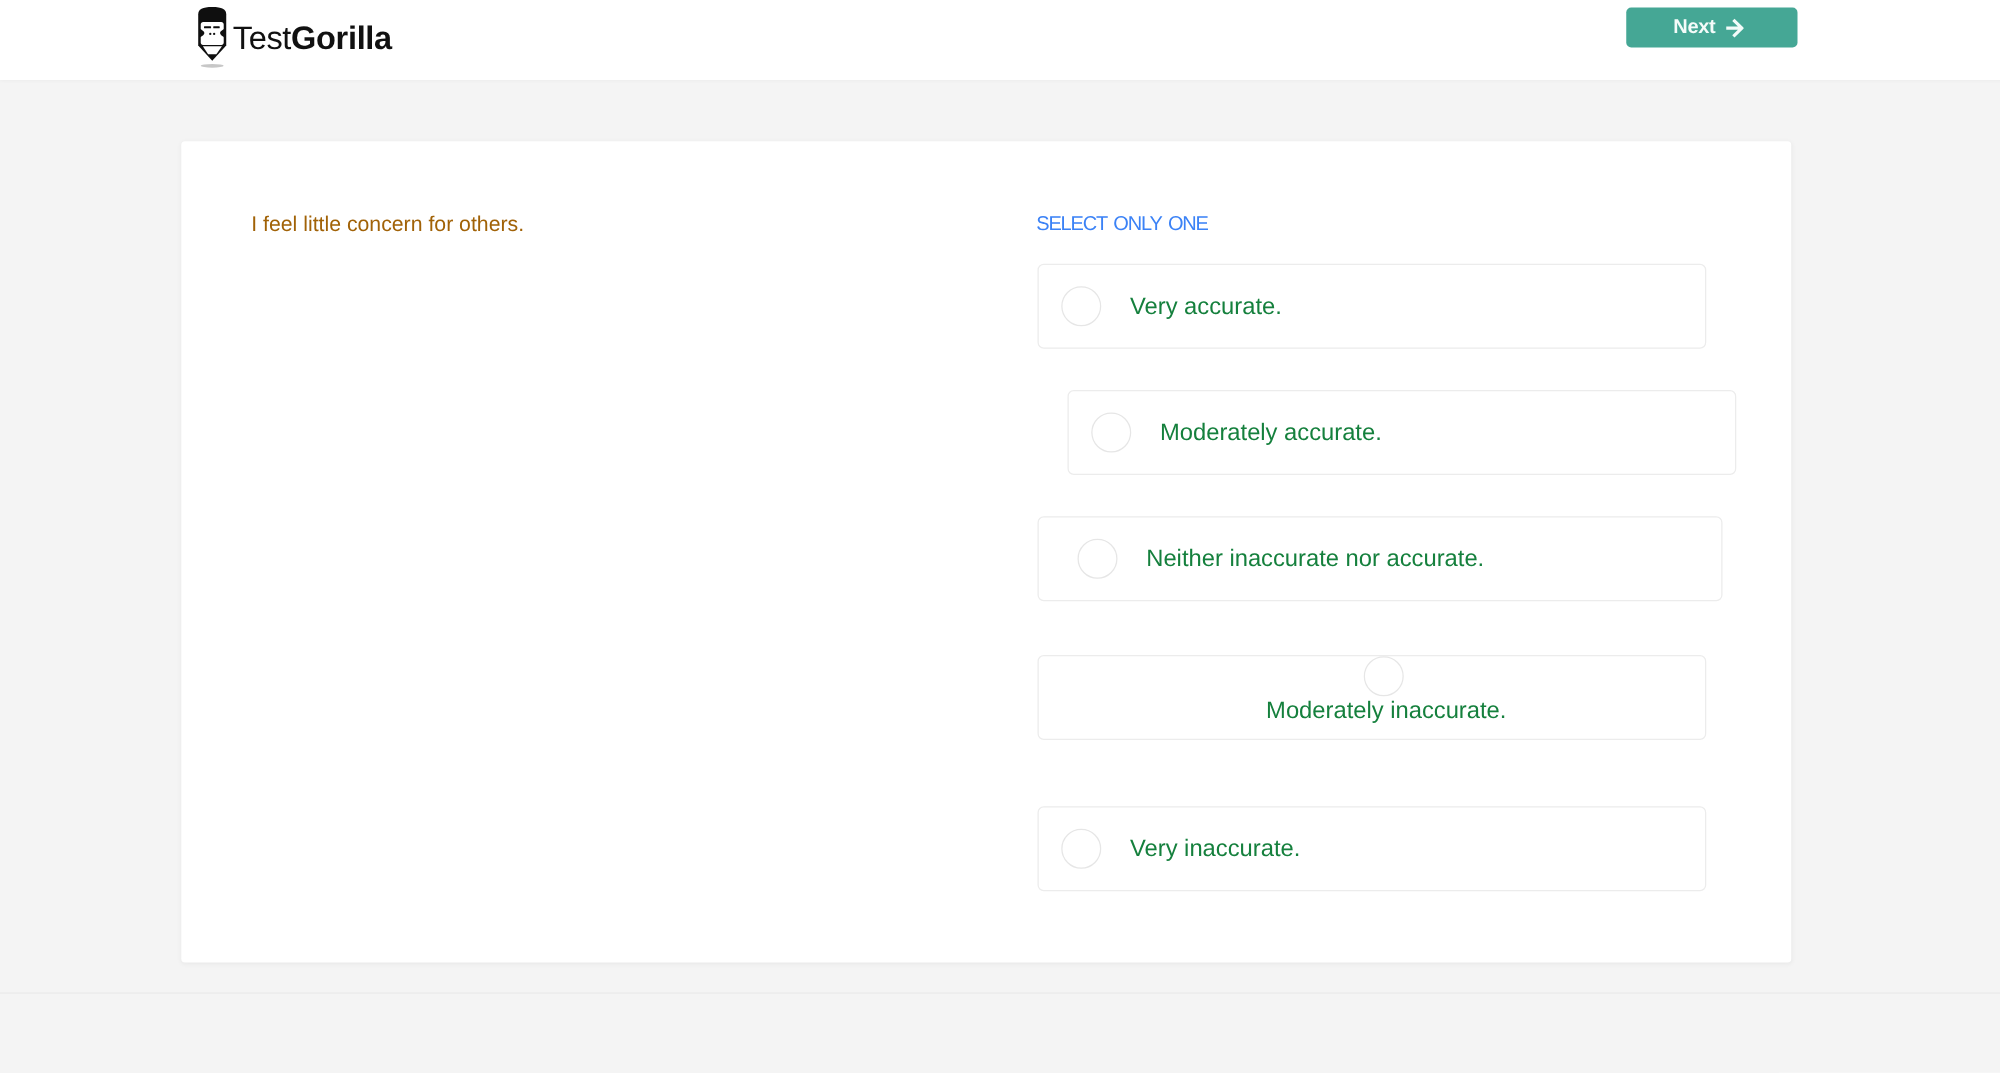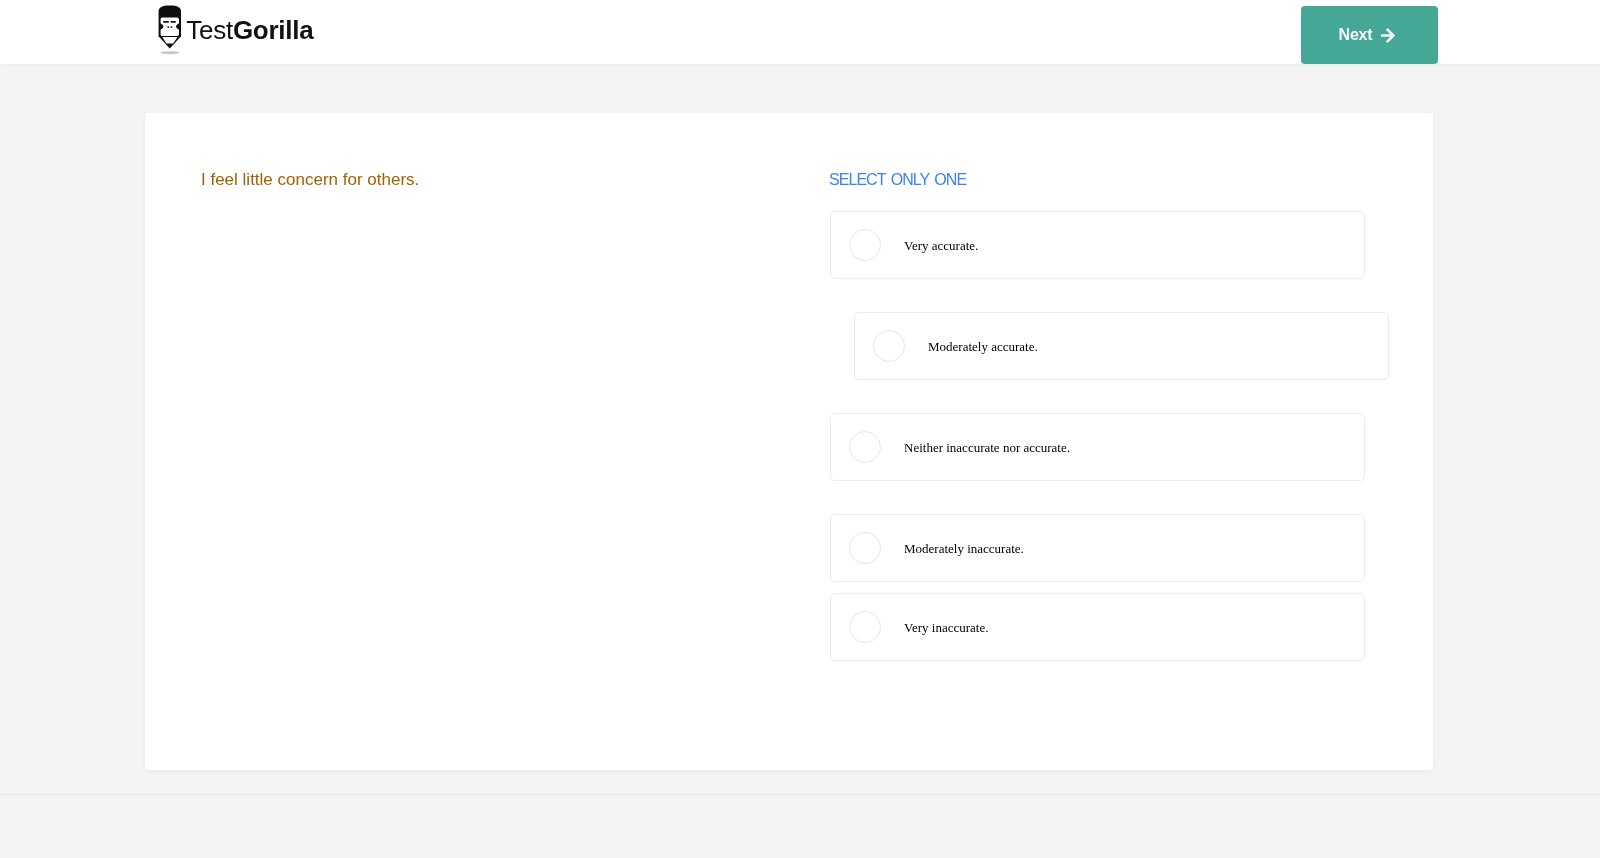--- a/index.html
+++ b/index.html
@@ -12,41 +12,41 @@
   }
   .header{
     position:absolute;left:0;top:0;width:1600px;height:64px;background:#ffffff;z-index:3;box-shadow:0 1px 3px rgba(0,0,0,0.035);padding-left:19px;
   }
   .logo{position:absolute;left:158.4px;top:5.1px;display:flex;align-items:flex-start;}
   .logo svg{display:block;}
   .logo-text{font-size:26px;color:#111;letter-spacing:-0.25px;margin-left:3px;line-height:1;margin-top:12px;}
   .logo-text .b{font-weight:700;}
   .next-btn{
     position:absolute;left:1301px;top:6px;
-    width:137px;height:58px;background:#45a795;border:none;border-radius:4px;
+    width:137px;height:32px;background:#45a795;border:none;border-radius:4px;
     color:#f4fbf9;font-size:16px;font-weight:700;cursor:pointer;
     display:flex;align-items:center;justify-content:center;gap:8px;
     letter-spacing:-0.2px;padding:0 5px 0 0;
     font-family:"Liberation Sans",sans-serif;
   }
   .next-btn .arrow{display:inline-flex;}
   .card{
     position:absolute;left:145px;top:113px;width:1288px;height:657px;
     background:#fff;border-radius:3px;
     box-shadow:0 1px 4px rgba(0,0,0,0.055);
   }
   .q-text{position:absolute;left:56px;top:55px;font-size:17px;color:#a16207;line-height:1.4;}
   .opts{position:absolute;left:685px;top:0px;width:534px;}
   .opts-title{position:absolute;left:-1px;top:56px;font-size:16px;color:#3b82f6;letter-spacing:-0.95px;word-spacing:1.9px;line-height:1.4;}
   .opt{
     position:absolute;left:0;width:533px;height:66px;border:1px solid #ececec;border-radius:5px;
     display:flex;align-items:center;background:#fff;cursor:pointer;box-sizing:content-box;
   }
   .radio{width:30px;height:30px;border:1px solid #e6e6e6;border-radius:50%;margin-left:18px;flex:none;box-sizing:content-box;position:relative;}
-  .opt-label{margin-left:23px;font-size:13px;color:#000000;position:relative;top:1px;font-family:Liberation Serif, serif;}
+  .opt-label{margin-left:23px;font-size:19px;color:#15803d;position:relative;top:1px;}
   .footer-line{position:absolute;left:0;top:794px;width:1600px;height:1px;background:#e7e7e7;}
   .footer{position:absolute;left:0;top:795px;width:1600px;height:63px;background:#f4f4f4;}
 </style>
 </head>
 <body>
 
 <div class="header">
   <div class="logo">
     <span>
       <svg class="glogo" width="24.8" height="49.6" viewBox="0 0 24 48" xmlns="http://www.w3.org/2000/svg">
@@ -78,29 +78,29 @@
     <div class="opts-title">SELECT ONLY ONE</div>
     <div id="opt-list">
         <div class="opt" style="top: 98px;">
           <span class="radio"></span>
           <span class="opt-label">Very accurate.</span>
         </div>
         <div class="opt" style="top: 199px; margin-left: 24px;">
           <span class="radio"></span>
           <span class="opt-label">Moderately accurate.</span>
         </div>
-        <div class="opt" style="top: 300px;">
+        <div class="opt" style="top: 300px; padding-left: 13px;">
           <span class="radio"></span>
           <span class="opt-label">Neither inaccurate nor accurate.</span>
         </div>
-        <div class="opt" style="top: 401px;">
+        <div class="opt" style="top: 411px; flex-direction: column;">
           <span class="radio"></span>
           <span class="opt-label">Moderately inaccurate.</span>
         </div>
-        <div class="opt" style="top: 480px; text-align: center;">
+        <div class="opt" style="top: 532px; text-align: center;">
           <span class="radio"></span>
           <span class="opt-label">Very inaccurate.</span>
         </div>
       </div>
   </div>
 </div>
 <div class="footer-line"></div>
 <div class="footer"></div>
 
 </body></html>

